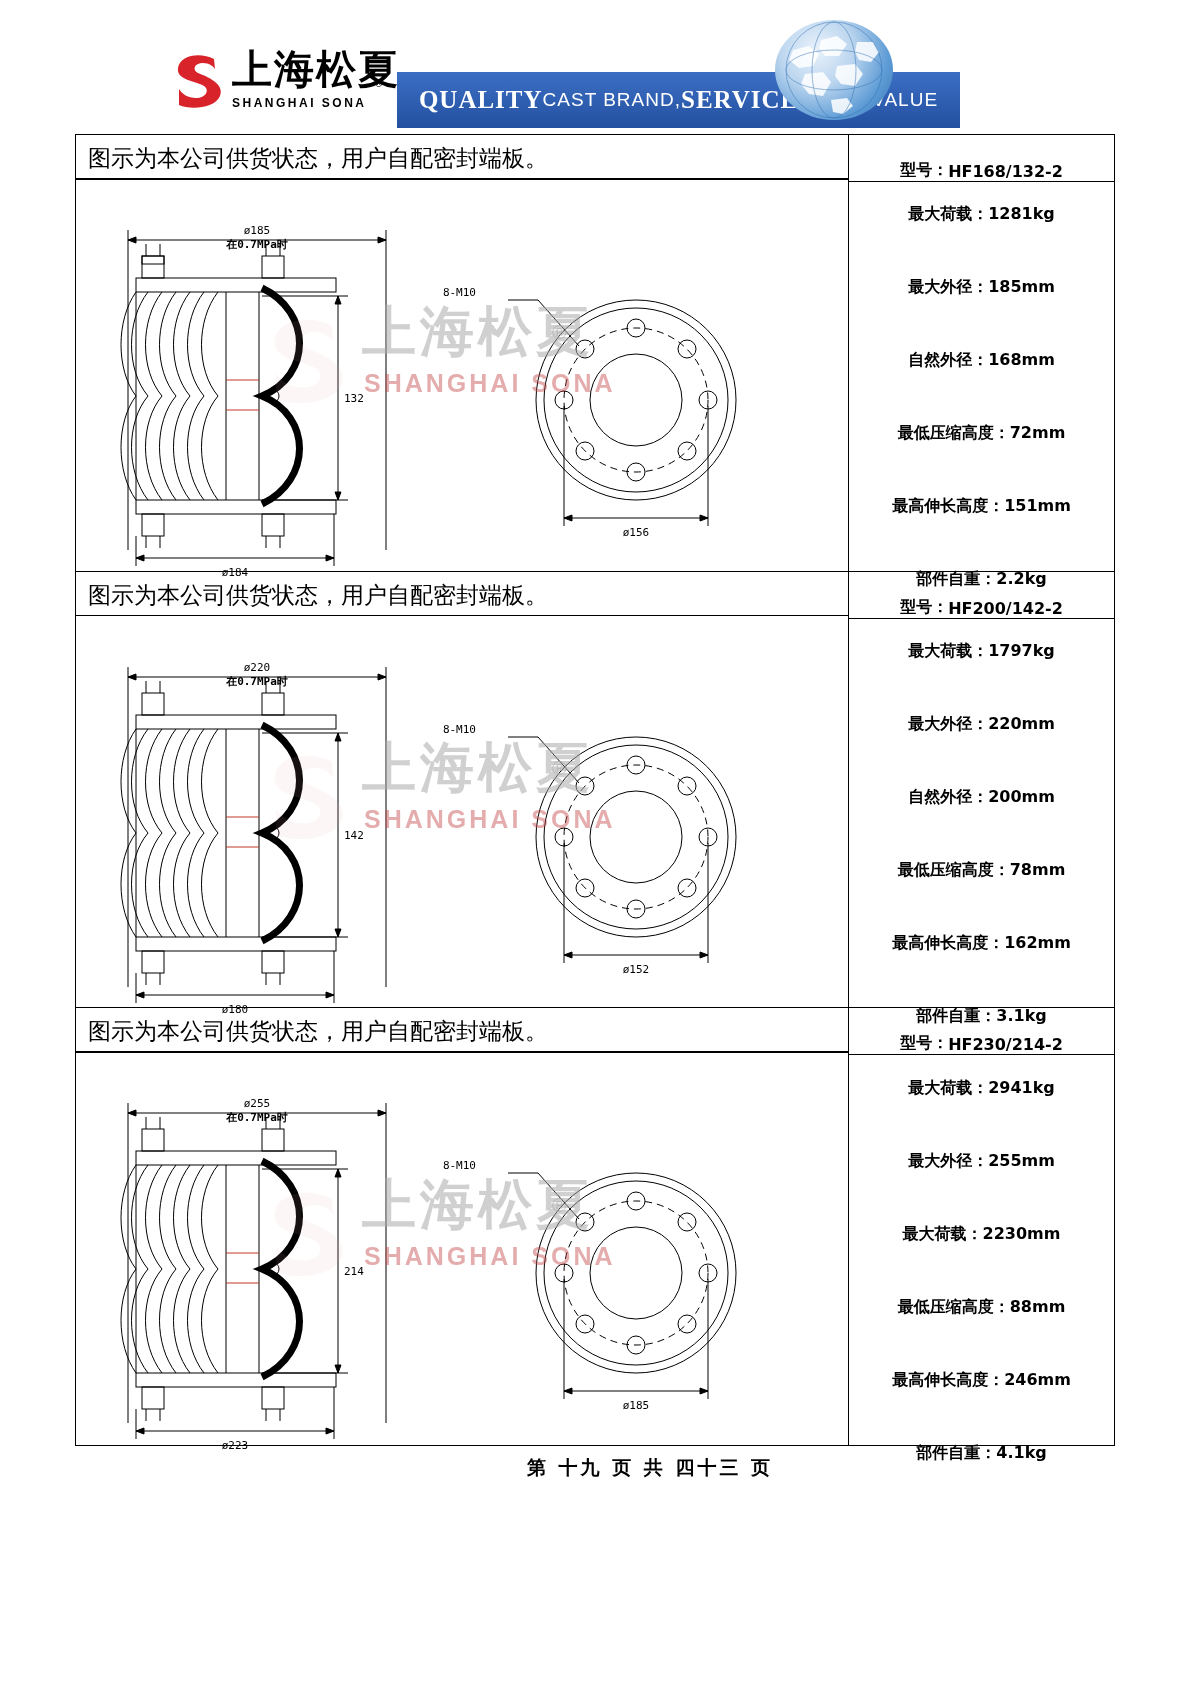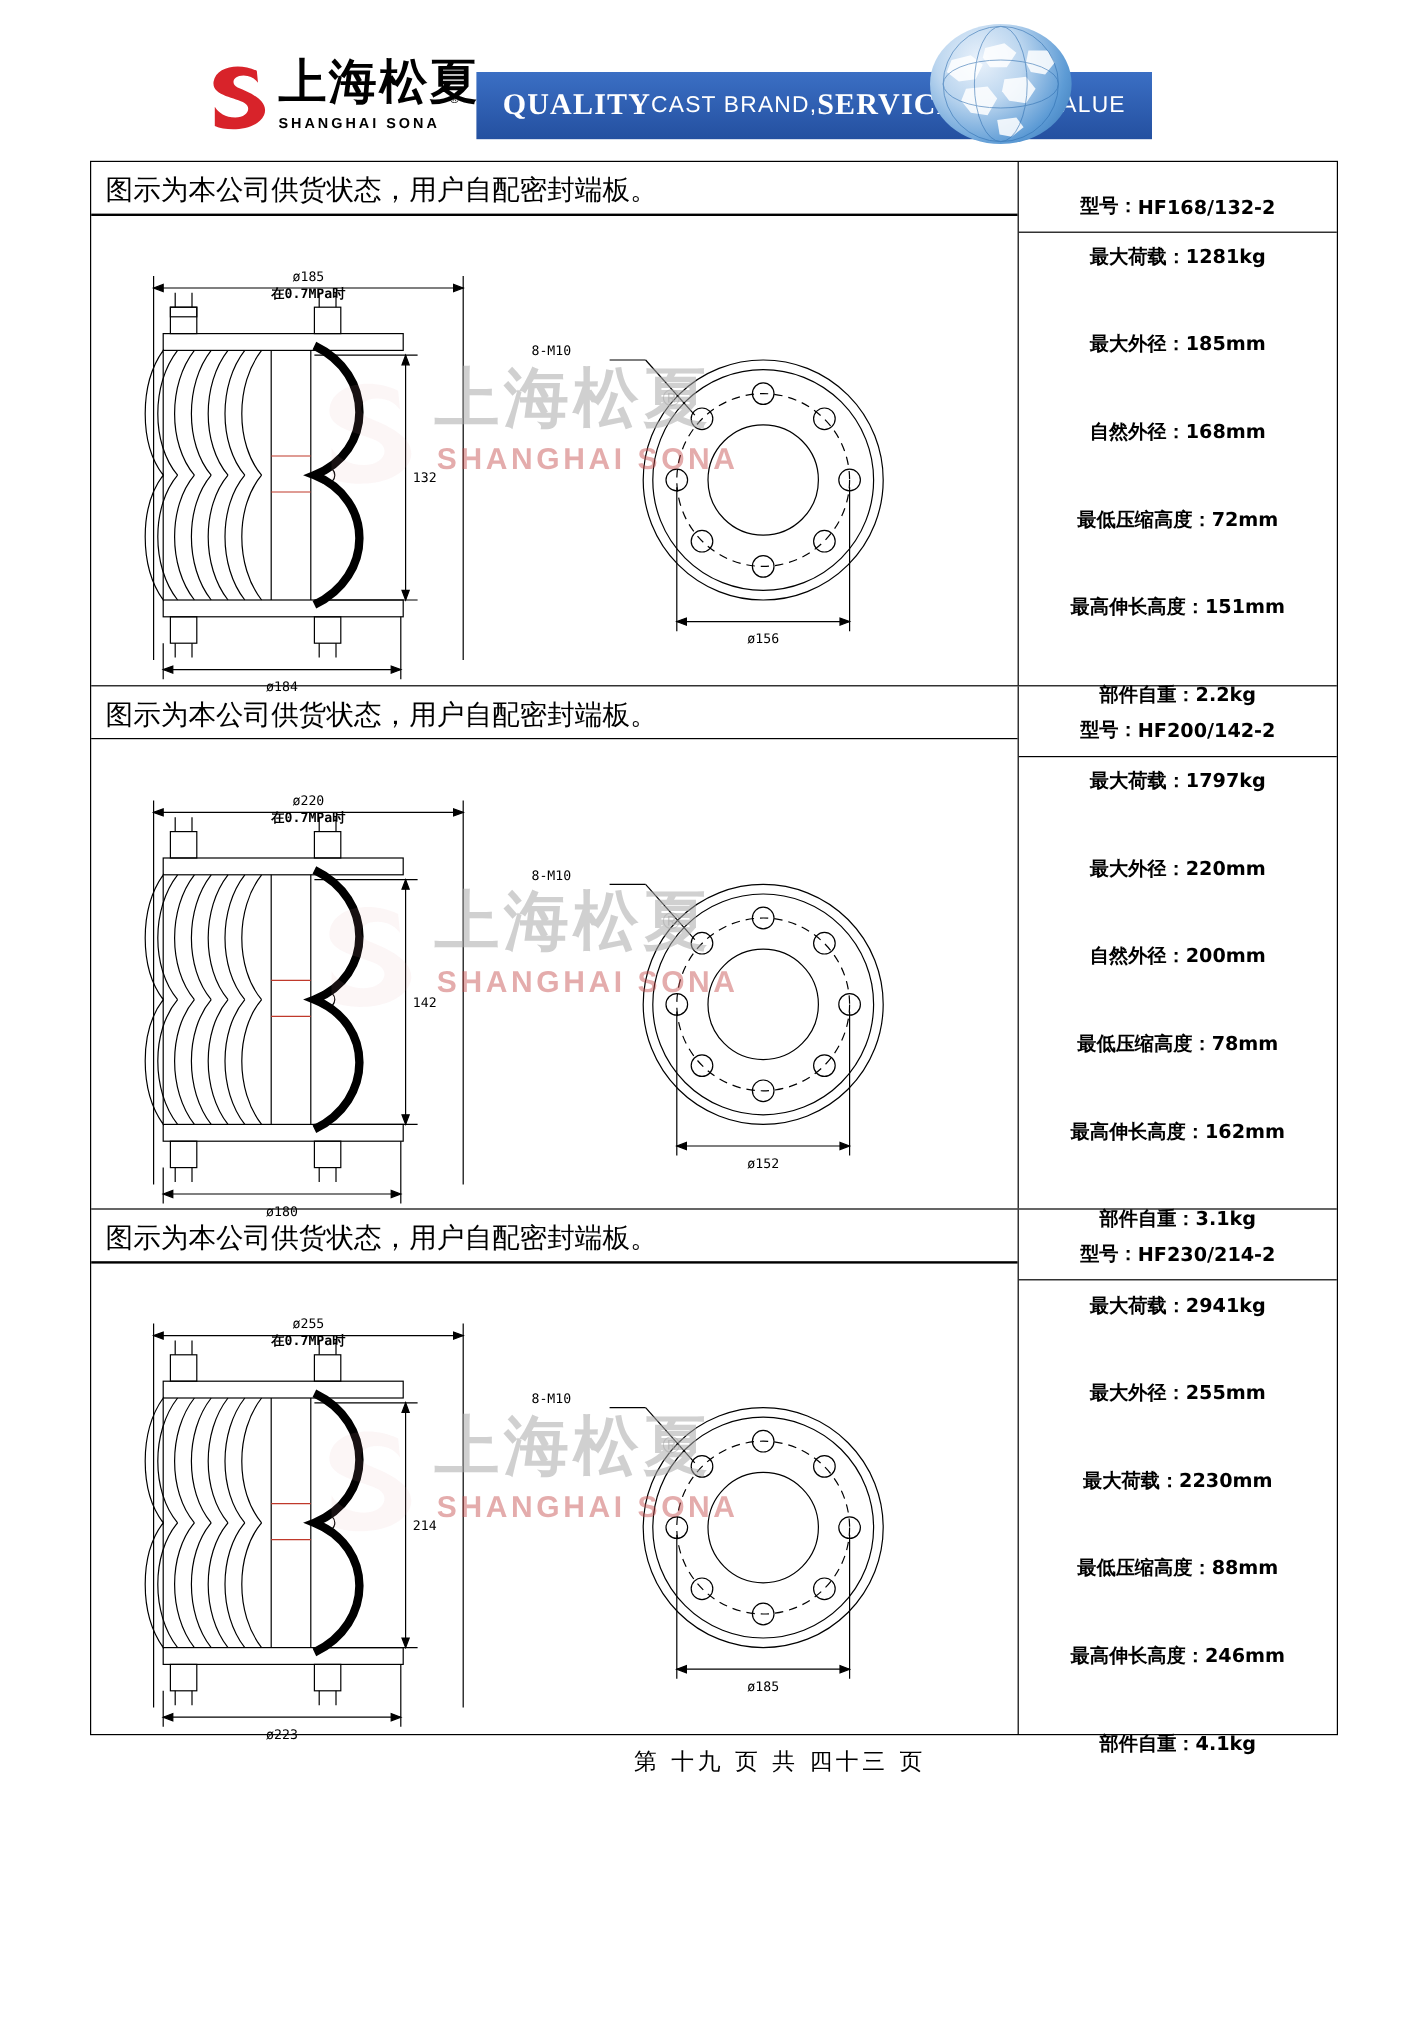--- a/index.html
+++ b/index.html
@@ -30,21 +30,21 @@
     line-height:46px;
   }
   .logo-reg{
     position:absolute;left:205px;top:30px;font-size:10px;
   }
   .logo-en{
     position:absolute;left:62px;top:48px;
     font-size:12px;font-weight:bold;letter-spacing:2.5px;color:#000;
   }
   .banner{
-    position:absolute;left:397px;top:60px;width:563px;height:56px;
+    position:absolute;left:397px;top:72px;width:563px;height:56px;
     background:#2f5fb4;
     background:linear-gradient(#3b6fc4,#2450a0);
   }
   .banner-text{
     position:absolute;left:0;top:0;width:100%;height:56px;
     display:flex;align-items:center;justify-content:center;
     color:#ffffff;white-space:nowrap;
   }
   .banner-text .big{font-family:"Liberation Serif",serif;font-size:25px;font-weight:bold;letter-spacing:1px;}
   .banner-text .small{font-family:Liberation Sans, sans-serif;font-size:19px;letter-spacing:1px;}
@@ -78,23 +78,23 @@
     font-family:"DejaVu Sans", sans-serif;
     font-size:23px;
   }
   .note-bar{
     position:absolute;left:0;top:43px;width:100%;height:1.5px;background:#000;
   }
   .row-right{
     position:absolute;right:0;top:0;width:265px;bottom:0;
   }
   .model-cell{
-    position:absolute;left:0;top:16px;width:100%;height:43px;
+    position:absolute;left:0;top:4px;width:100%;height:43px;
     border-bottom:1.5px solid #000;box-sizing:border-box;
-    display:flex;align-items:center;justify-content:center;
+    display:flex;align-items:flex-end;justify-content:center;
     font-family:"DejaVu Sans", sans-serif;font-size:16px;font-weight:bold;
   }
   .spec-cell{
     position:absolute;left:0;top:43px;width:100%;bottom:0;
     display:flex;flex-direction:column;align-items:center;justify-content:center;
     font-family:"DejaVu Sans", sans-serif;font-size:16px;font-weight:bold;
     line-height:29px;
   }
   .spec-line{white-space:nowrap;margin-top:44px;}
 
@@ -133,21 +133,21 @@
 
   
   .footer{
     position:absolute;left:0;top:1455px;width:1190px;
     text-align:center;
   }
   .footer-text{
     display:inline-block;
     margin-left:110px;
     font-family:"DejaVu Sans", sans-serif;
-    font-size:19px;font-weight:normal;letter-spacing:3px;
+    font-size:19px;font-weight:bold;letter-spacing:3px;
   }
   .dimtxt{font-family:"DejaVu Sans Mono", monospace;font-size:11px;}
 </style>
 </head>
 <body>
 
 <div class="header">
 
   <div class="logo">
     <div class="logo-mark">

